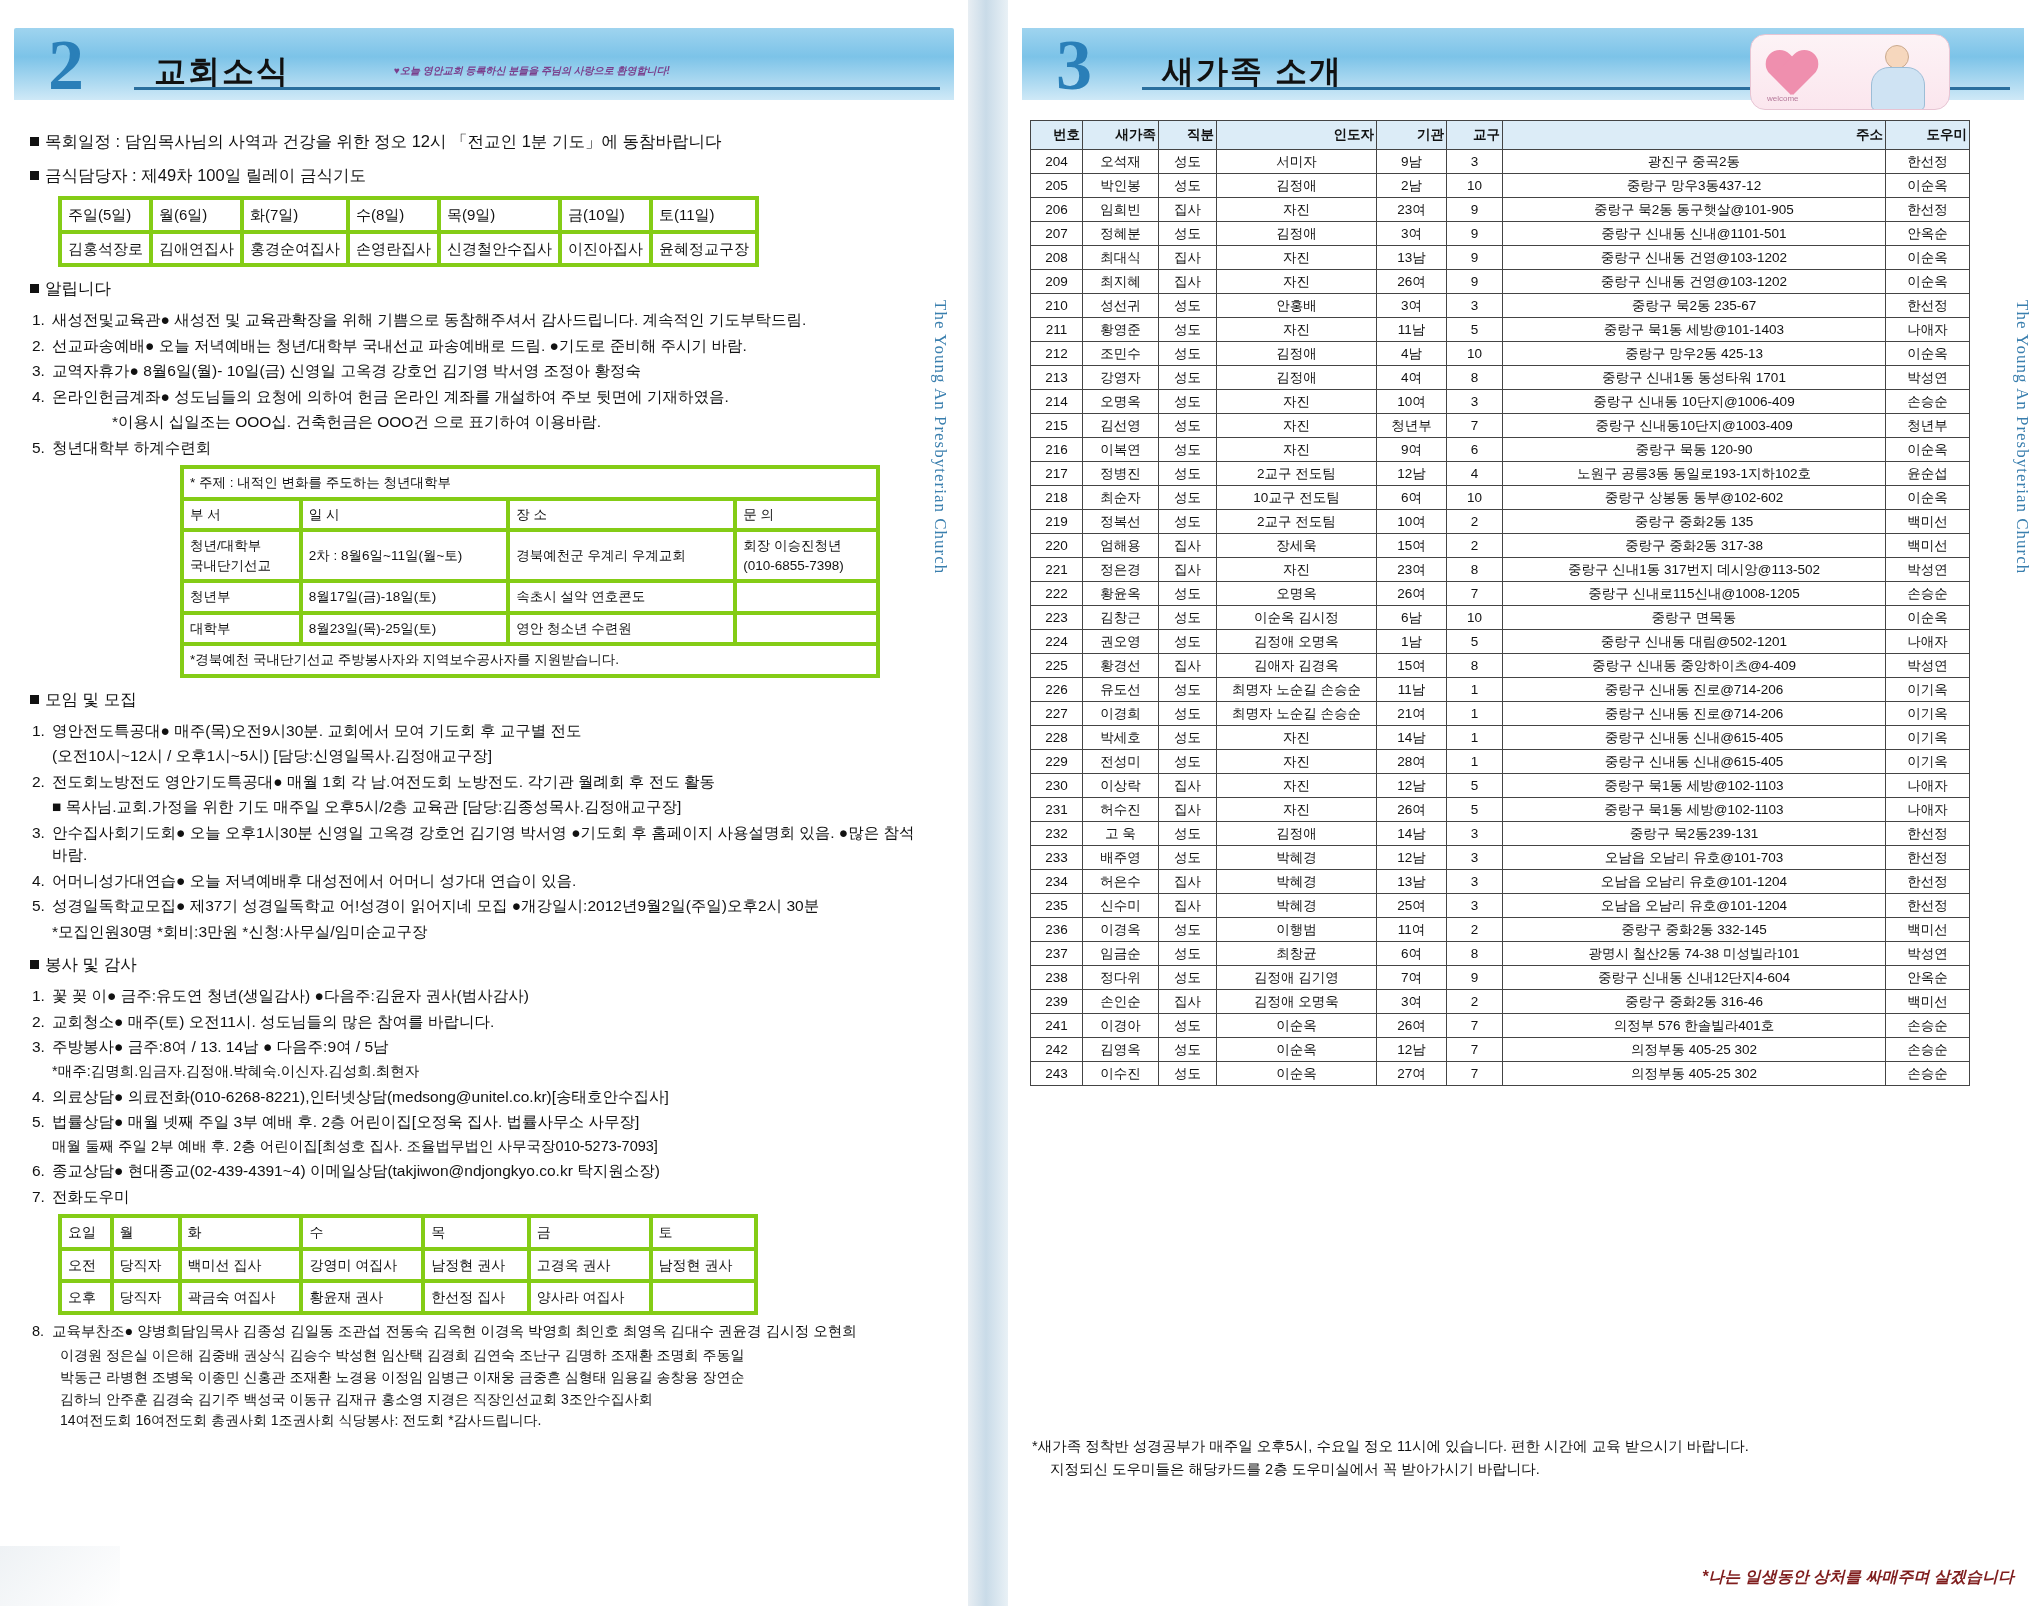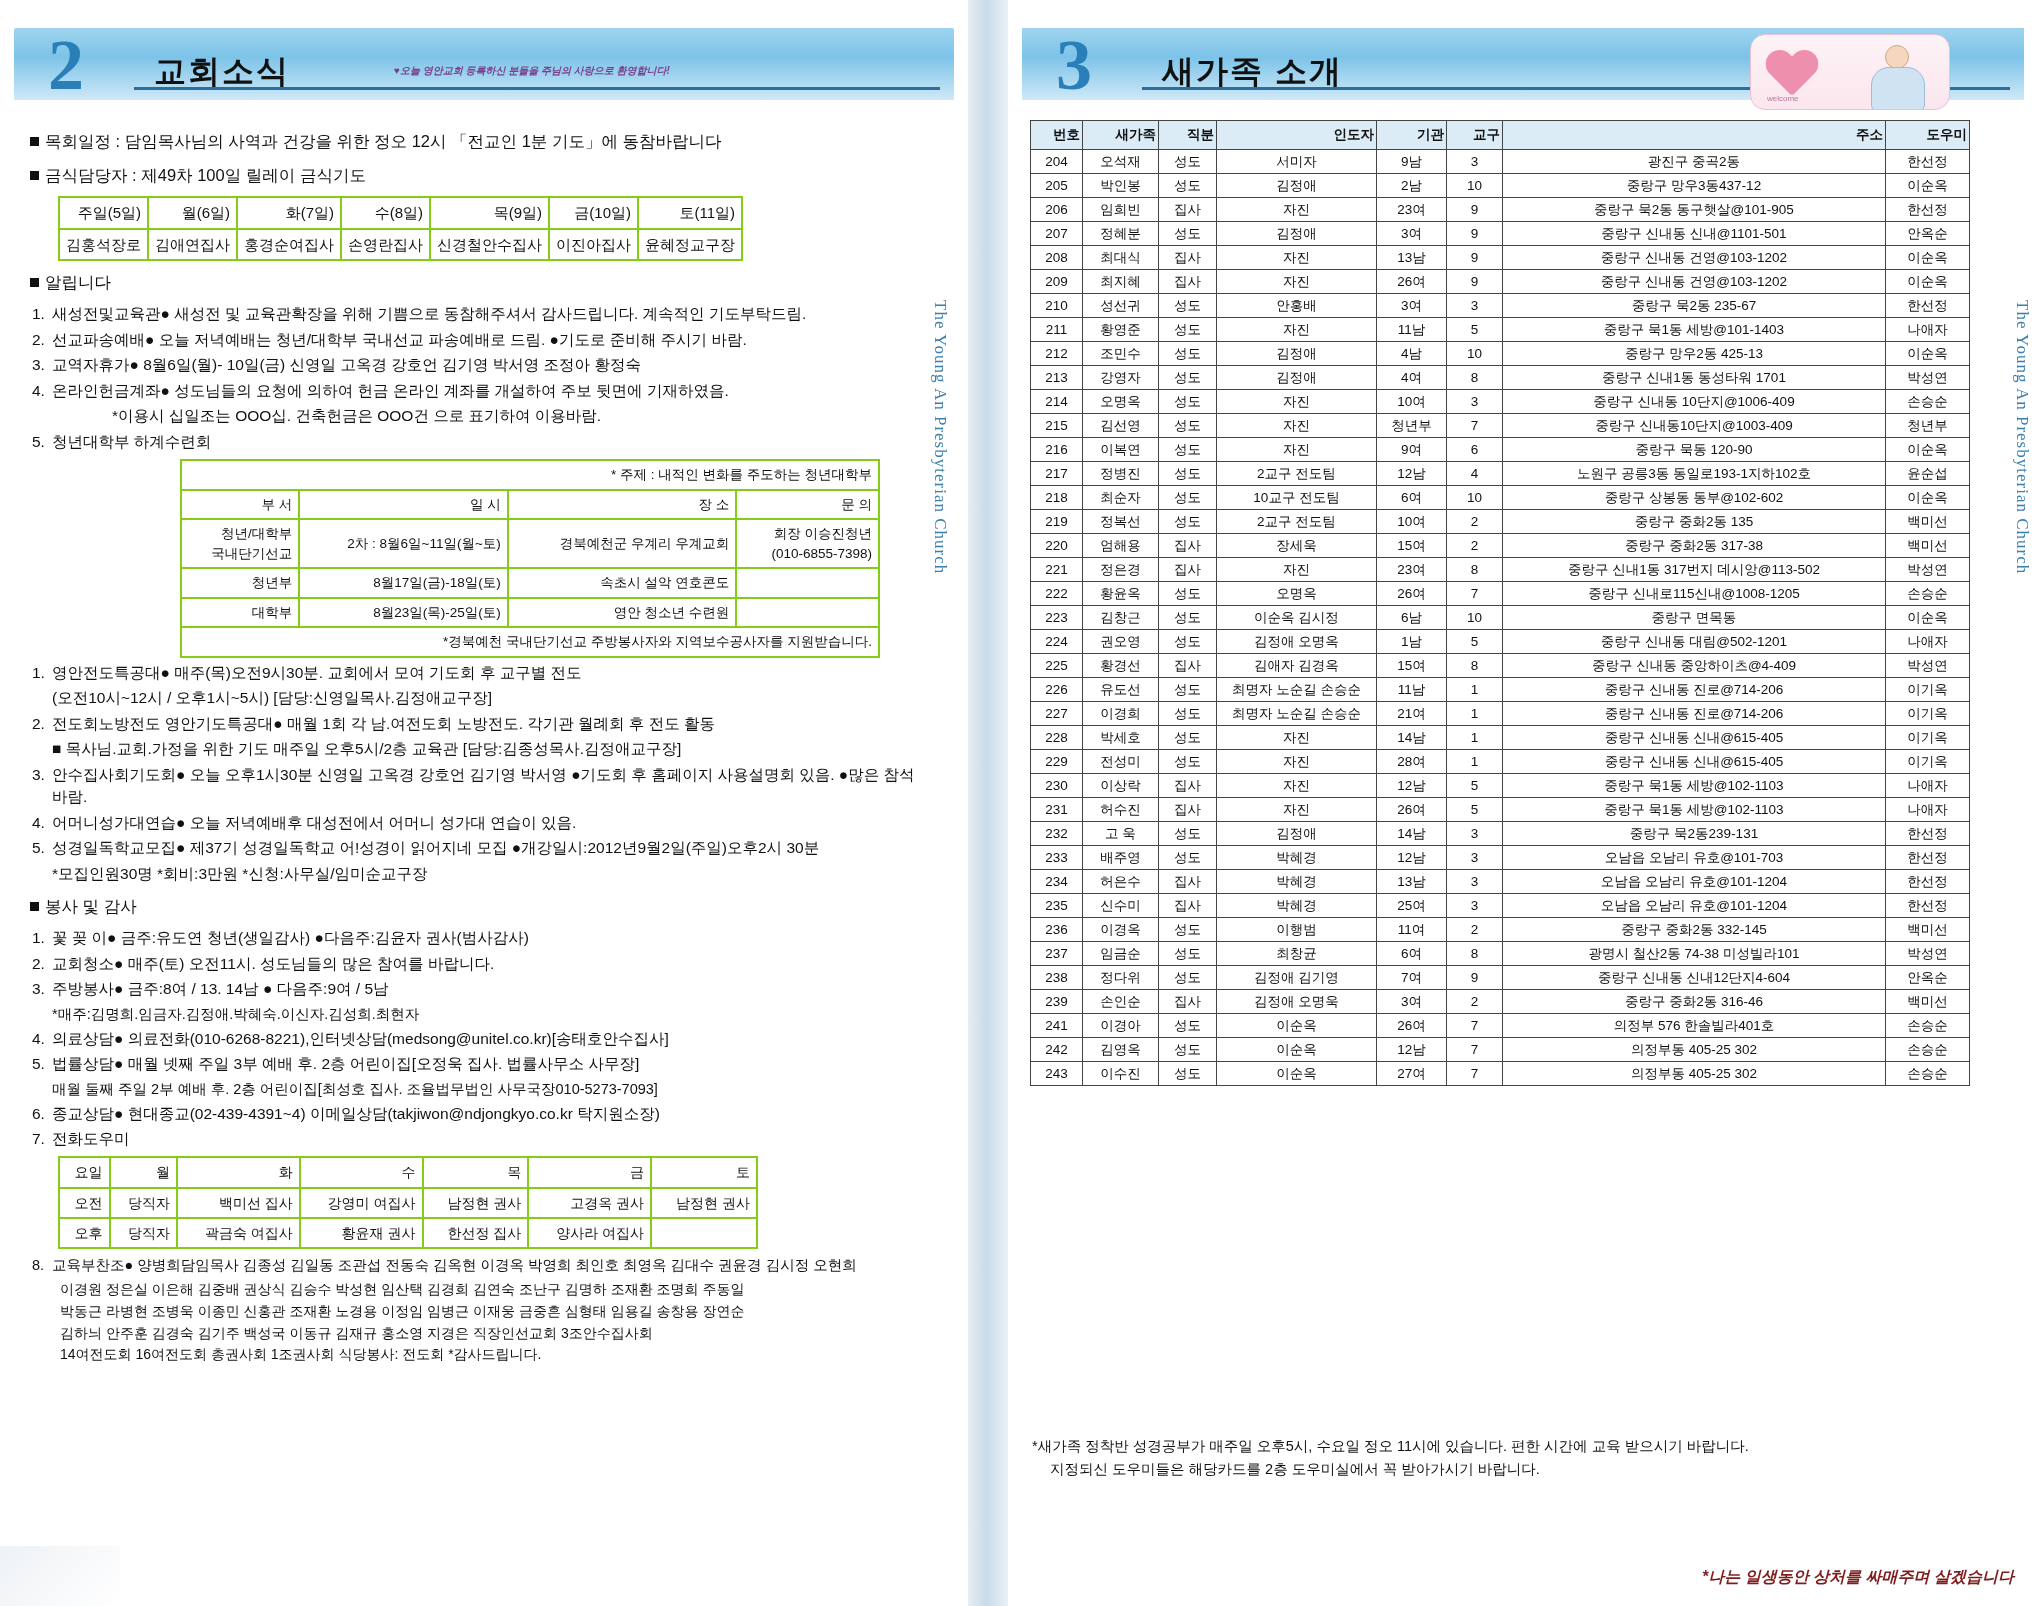--- a/index.html
+++ b/index.html
@@ -53,21 +53,21 @@
   .sec-title { font-weight:normal; font-size:16.5px; margin: 10px 0 8px; }
   .sec-title .sq { display:inline-block; width:9px; height:9px; background:#111; margin-right:6px; vertical-align:1px;}
   .ol { margin:0; padding-left:0; list-style:none; }
   .ol li { margin: 3px 0 3px 22px; position:relative; }
   .ol li .n { position:absolute; left:-20px; }
   .small { font-size:14.5px; }
   .ind { margin-left:42px; }
   .note { margin-left:60px; }
 
   table.tbl { border-collapse: collapse; font-size:15px; }
-  table.tbl td, table.tbl th { border:2px solid #84cc16; padding:4px 6px; text-align:right; font-weight:normal;}
+  table.tbl td, table.tbl th { border:4px solid #84cc16; padding:4px 6px; text-align:left; font-weight:normal;}
   .duty-table { margin: 6px 0 6px 28px; }
   .duty-table td { padding:5px 10px; }
 
   .youth-table { margin: 6px 0 4px 150px; width:700px; }
   .youth-table td { font-size:13.5px; padding:4px 4px; }
   .youth-title td { font-weight:bold; }
 
   .phone-table { margin: 6px 0 6px 28px; width: 700px;}
   .phone-table td { font-size:14px; padding:5px 4px; }
   .edu-block { font-size:14px; line-height:1.55; margin-left:30px; }
@@ -196,20 +196,23 @@
           <td>8월23일(목)-25일(토)</td>
           <td>영안 청소년 수련원</td>
           <td></td>
         </tr>
         <tr>
           <td colspan="4">*경북예천 국내단기선교 주방봉사자와 지역보수공사자를 지원받습니다.</td>
         </tr>
       </tbody>
         </table>
 
+      <div class="sec-title">
+        <span class="sq"></span><span>모임 및 모집</span>
+      </div>
       <ul class="ol">
         <li><span class="n">1.</span><span>영안전도특공대● 매주(목)오전9시30분. 교회에서 모여 기도회 후 교구별 전도</span></li>
         <li class="ind"><span>(오전10시~12시 / 오후1시~5시) [담당:신영일목사.김정애교구장]</span></li>
         <li><span class="n">2.</span><span>전도회노방전도 영안기도특공대● 매월 1회 각 남.여전도회 노방전도. 각기관 월례회 후 전도 활동</span></li>
         <li class="ind"><span>■ 목사님.교회.가정을 위한 기도 매주일 오후5시/2층 교육관  [담당:김종성목사.김정애교구장]</span></li>
         <li><span class="n">3.</span><span>안수집사회기도회● 오늘 오후1시30분 신영일 고옥경 강호언 김기영 박서영  ●기도회 후 홈페이지 사용설명회 있음.  ●많은 참석바람.</span></li>
         <li><span class="n">4.</span><span>어머니성가대연습● 오늘 저녁예배후 대성전에서 어머니 성가대 연습이 있음.</span></li>
         <li><span class="n">5.</span><span>성경일독학교모집● 제37기 성경일독학교 어!성경이 읽어지네 모집    ●개강일시:2012년9월2일(주일)오후2시 30분</span></li>
         <li class="ind"><span>*모집인원30명  *회비:3만원  *신청:사무실/임미순교구장</span></li>
       </ul>

